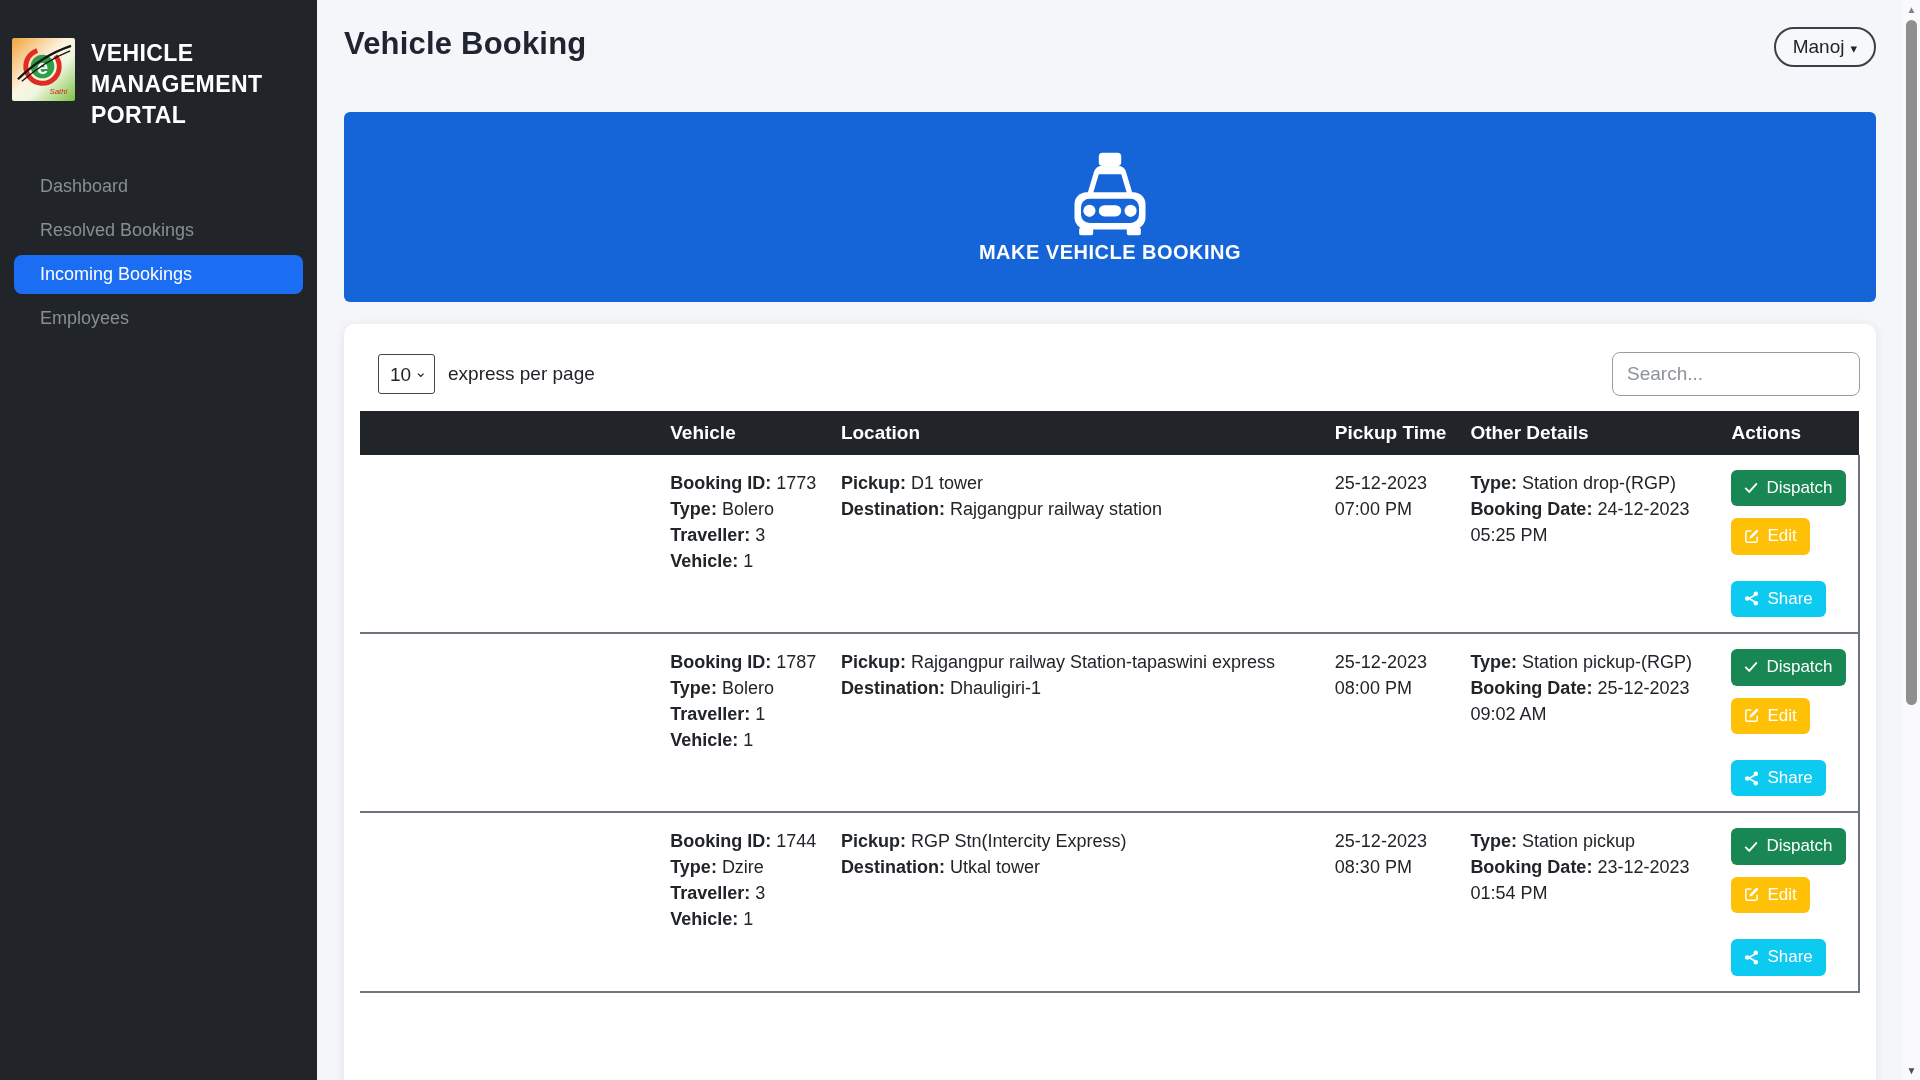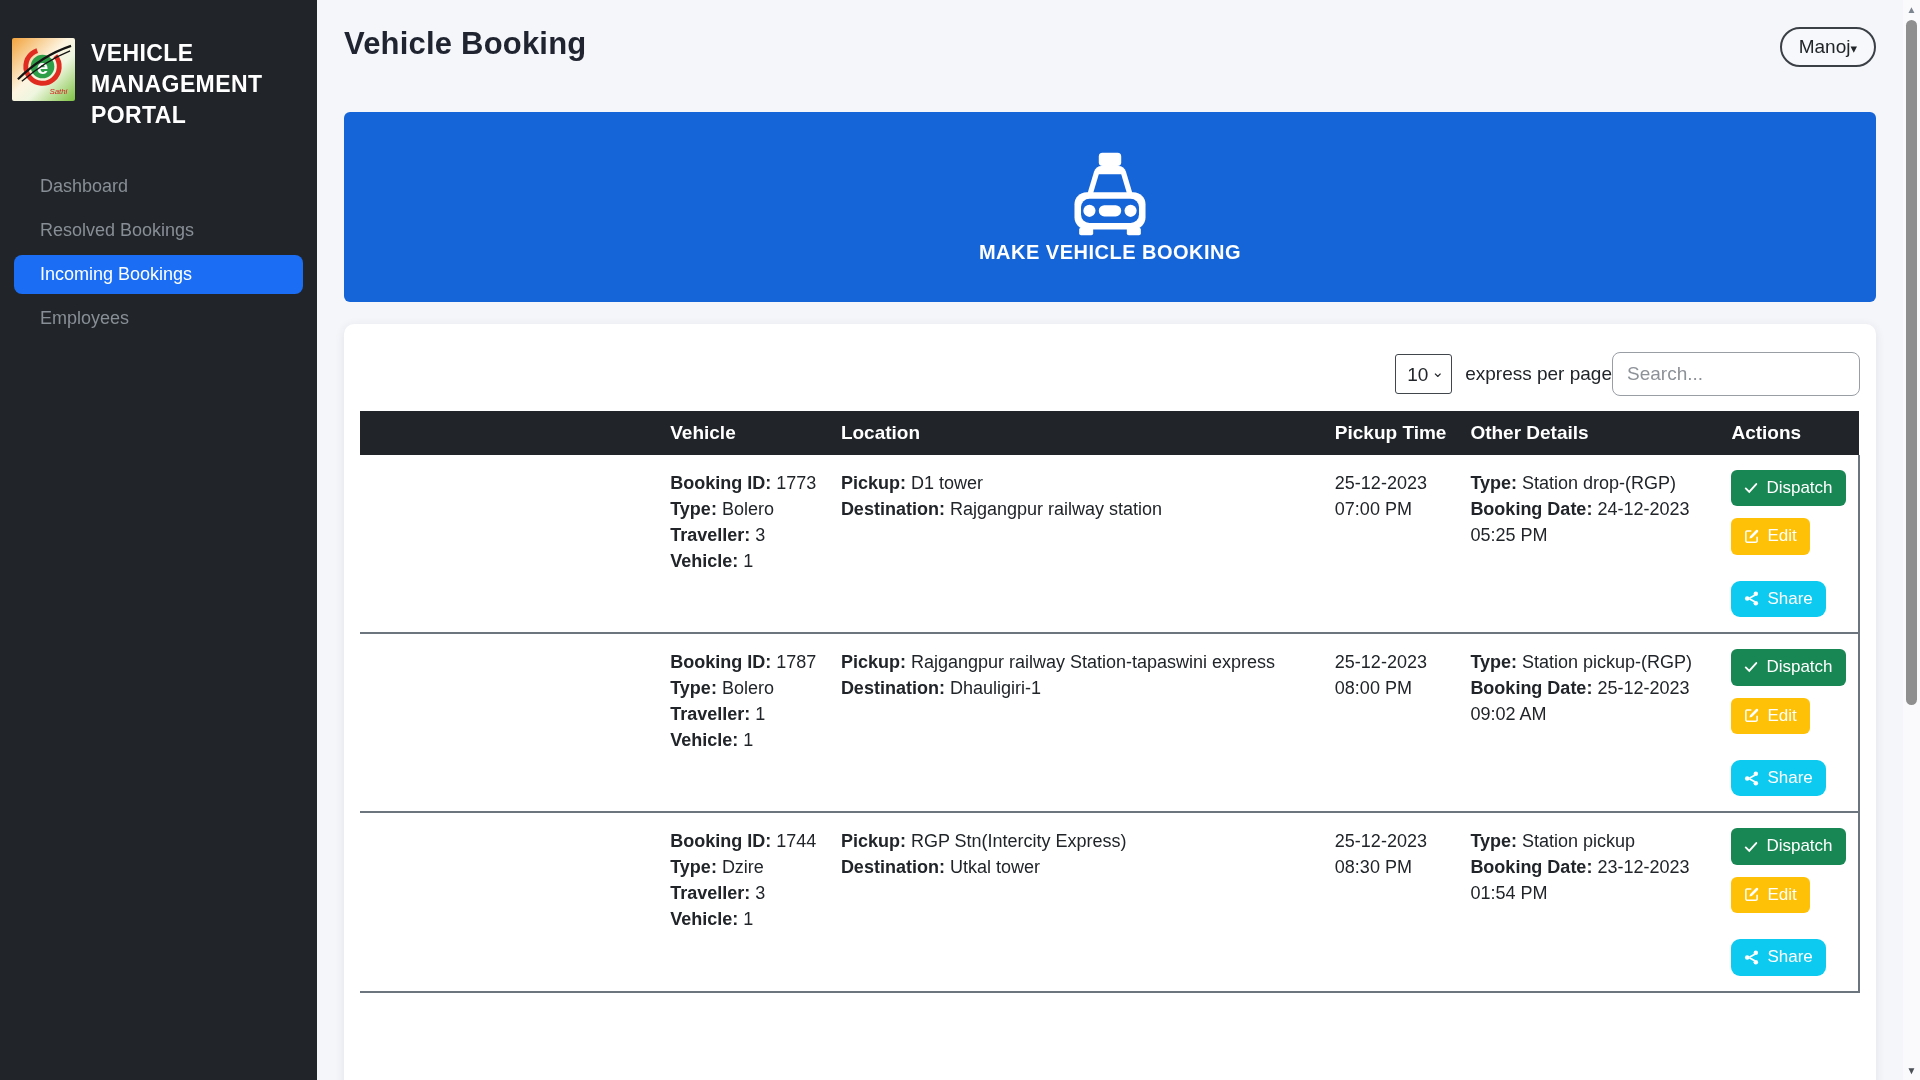--- a/index.html
+++ b/index.html
@@ -16,36 +16,36 @@
   .brand-title { color:#fff; font-size:23px; font-weight:700; line-height:31px; letter-spacing:.4px; width:200px; }
   .nav { margin-top:36px; }
   .nav-item { font-size:18px; color:#878e95; padding:9px 26px; margin:5px 14px; border-radius:8px; cursor:pointer; }
   .nav-item.active { background:#1b6ef3; color:#ffffff; }
   
   .main { flex:1; padding:0 44px 0 27px; position:relative; }
   .page-title { font-size:31px; font-weight:600; margin:26px 0 0 0; letter-spacing:.2px; color:#1f2430; }
   .user-btn {
     position:absolute; top:27px; right:44px; height:40px;
     border:2px solid #3a4046; border-radius:21px; background:#f7f8fb;
-    display:flex; align-items:center; gap:0; padding:0 17px;
+    display:flex; align-items:center; gap:6px; padding:0 17px;
     font-size:19px; color:#212529; cursor:pointer; font-family:inherit;
   }
   .user-caret { font-size:13px; line-height:1; margin-top:2px; }
   .banner {
     margin-top:50px; height:190px; background:#1565d8; border-radius:6px;
     display:flex; flex-direction:column; align-items:center; justify-content:center;
     gap:4px; cursor:pointer;
   }
   .banner-label { color:#fff; font-size:20px; font-weight:700; letter-spacing:.5px; }
   .section-title { margin-top:66px; font-size:24px; font-weight:600; color:#1f2430; }
   .card {
     margin-top:22px; background:#fff; border-radius:10px;
     box-shadow:0 2px 10px rgba(40,50,70,.10); padding:28px 16px 20px 16px; height:770px;
   }
-  .controls { display:flex; align-items:center; justify-content:flex-end; padding-left:18px; margin-bottom:15px; }
+  .controls { display:flex; align-items:center; justify-content:space-between; padding-left:18px; margin-bottom:15px; }
   .entries { display:flex; align-items:center; gap:13px; font-size:19px; }
   .select-wrap { position:relative; width:57px; height:40px; border:1px solid #40464c; border-radius:3px; background:#fff; }
   .select-wrap select {
     appearance:none; -webkit-appearance:none; border:none; background:transparent;
     width:100%; height:100%; padding:0 0 0 11px; font-size:19px; font-family:inherit; color:#212529; cursor:pointer;
   }
   .sel-chevron { position:absolute; right:7px; top:8px; font-size:15px; color:#212529; pointer-events:none; }
   .search-input {
     width:248px; height:44px; border:1px solid #989ea4; border-radius:8px;
     padding:0 14px; font-size:19px; font-family:inherit; color:#212529; background:#fff;
@@ -65,21 +65,21 @@
   }
   tbody td:last-child { border-right:2px solid #6c757d; }
   .cell-line b { font-weight:700; margin-right:5px; }
   .actions-stack { display:flex; flex-direction:column; align-items:flex-start; gap:12px; }
   .btn {
     display:inline-flex; align-items:center; gap:8px; border:none; border-radius:6px;
     color:#fff; font-size:17px; font-family:inherit; padding:8px 13px; cursor:pointer; line-height:1.2;text-align:center;
   }
   .btn-dispatch { background:#198754; }
   .btn-edit { background:#ffc107; }
-  .btn-share { background:#0dcaf0; margin-top:14px;border-radius:9px; }
+  .btn-share { background:#0dcaf0; margin-top:14px; }
   
   .scrollbar { position:fixed; right:0; top:0; width:17px; height:1080px; background:#fafafc; z-index:10; }
   .sb-arrow { position:absolute; left:0; width:17px; text-align:center; font-size:10px; cursor:pointer; }
   .sb-arrow.up { top:4px; color:#7d8590; }
   .sb-arrow.down { bottom:4px; color:#4a5056; }
   .sb-thumb { position:absolute; left:3px; top:20px; width:11px; height:685px; background:#8f8f8f; border-radius:6px; cursor:pointer; }
 </style>
 </head>
 <body>
 

